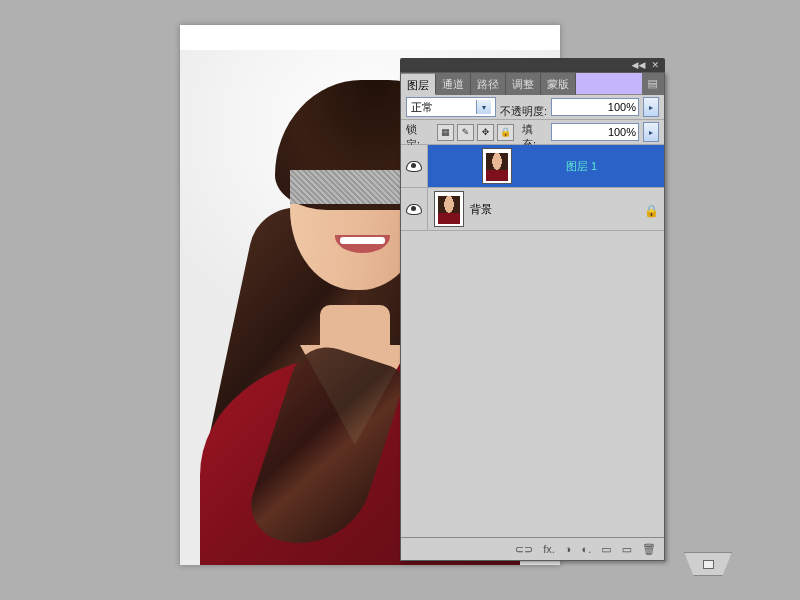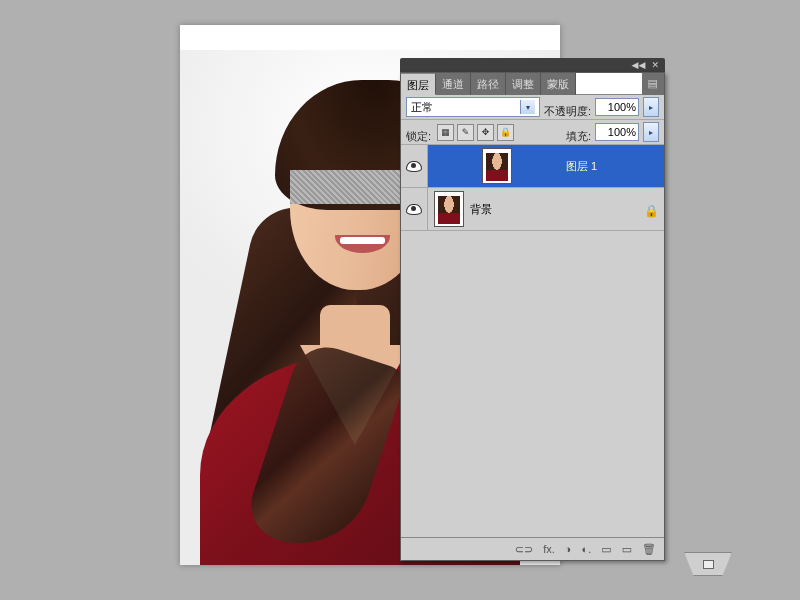--- a/index.html
+++ b/index.html
@@ -19,34 +19,34 @@
   .hair-top{position:absolute;left:95px;top:30px;width:200px;height:130px;background:radial-gradient(ellipse at 50% 0%,#201008 0%,#3a2014 60%,#2a1610 100%);border-radius:100px 100px 60px 60px/110px 110px 40px 40px;}
   .hair-strand{position:absolute;background:linear-gradient(120deg,#4a2a1c 0%,#2a1610 40%,#5a3422 55%,#1f120c 100%);border-radius:50%;}
   .s1{left:45px;top:160px;width:140px;height:320px;transform:rotate(12deg);border-radius:80px 40px 160px 80px;}
   .s2{left:190px;top:170px;width:160px;height:340px;transform:rotate(-8deg);border-radius:40px 80px 80px 160px;}
   .s3{left:90px;top:300px;width:110px;height:200px;transform:rotate(18deg);border-radius:60px 30px 120px 60px;opacity:.9;}
 
   
   .panel{position:absolute;left:400px;top:72px;width:263px;height:487px;background:#cfcfcf;border:1px solid #5a5a5a;box-shadow:2px 2px 4px rgba(0,0,0,.35);display:flex;flex-direction:column;}
   .panel-titlebar{position:absolute;left:400px;top:58px;width:265px;height:14px;background:#3e3e3e;border-radius:2px 2px 0 0;display:flex;justify-content:flex-end;align-items:center;gap:6px;padding-right:6px;box-sizing:border-box;}
   .tb-icon{color:#ccc;font-size:9px;line-height:1;}
-  .tabs{display:flex;height:22px;background:#ffffff;}
+  .tabs{display:flex;height:22px;background:#c4b5fd;}
   .tab{padding:4px 6px 0;font-size:11px;color:#ddd;border-right:1px solid #555;background:#6f6f6f;}
   .tab.active{background:#cfcfcf;color:#000;border-bottom:1px solid #cfcfcf;border-top:1px solid #888;}
   .row{display:flex;align-items:center;height:24px;padding:0 5px;border-bottom:1px solid #a8a8a8;background:#cfcfcf;gap:4px;}
   .select{height:18px;background:#fff;border:1px solid #7a92b7;display:flex;align-items:center;padding:0 4px;font-size:11px;flex:1;justify-content:space-between;}
   .sel-arrow{width:14px;height:14px;background:linear-gradient(#e9f1fb,#bfd6f3);border-left:1px solid #7a92b7;display:flex;align-items:center;justify-content:center;font-size:8px;color:#2a4b7a;}
   .lbl{font-size:11px;color:#222;margin-top:9px;}
-  .pct-box{width:40px;height:16px;background:#fff;border:1px solid #7a92b7;font-size:11px;display:flex;align-items:center;justify-content:flex-end;padding-right:2px;}
+  .pct-box{width:40px;height:16px;background:#fff;border:1px solid #7a92b7;font-size:11px;display:flex;align-items:center;justify-content:flex-end;padding-right:2px;padding-left:44px;}
   .arrow-btn{width:14px;height:18px;background:linear-gradient(#e9f1fb,#bfd6f3);border:1px solid #7a92b7;display:flex;align-items:center;justify-content:center;font-size:8px;color:#2a4b7a;}
   .lock-icons{display:flex;gap:3px;margin-left:2px;}
   .mini{width:15px;height:15px;border:1px solid #888;background:#ddd;display:flex;align-items:center;justify-content:center;font-size:9px;color:#333;}
   .layers-list{flex:1;background:#cfcfcf;overflow:hidden;}
   .layer{display:flex;align-items:center;height:42px;border-bottom:1px solid #a8a8a8;}
-  .layer.sel{background:#2a62c8;color:#fef9c3;gap:48px;}
+  .layer.sel{background:#2a62c8;color:#5eead4;gap:48px;}
   .vis-col{width:26px;height:100%;display:flex;align-items:center;justify-content:center;border-right:1px solid #a8a8a8;}
   .eye{width:14px;height:9px;border:1px solid #333;border-radius:60% 60% 60% 60%/100% 100% 40% 40%;position:relative;background:#fff;}
   .eye::after{content:"";position:absolute;left:4px;top:1px;width:5px;height:5px;border-radius:50%;background:#333;}
   .layer.sel .vis-col{background:#cfcfcf;}
   .thumb{width:28px;height:34px;margin:0 6px;background:#fff;border:1px solid #555;position:relative;overflow:hidden;}
   .thumb .th-body{position:absolute;left:3px;top:4px;width:22px;height:28px;background:radial-gradient(ellipse at 50% 30%,#e7b896 0 30%,transparent 31%),linear-gradient(#3a2014 0 60%,#7d101b 60% 100%);}
   .layer-name{font-size:11px;}
   .layer .spacer{flex:1;}
   .lock-ic{width:10px;height:10px;margin-right:10px;color:#444;}
   .panel-footer{height:22px;background:#cfcfcf;border-top:1px solid #888;display:flex;align-items:center;justify-content:flex-end;gap:10px;padding:0 8px;}

